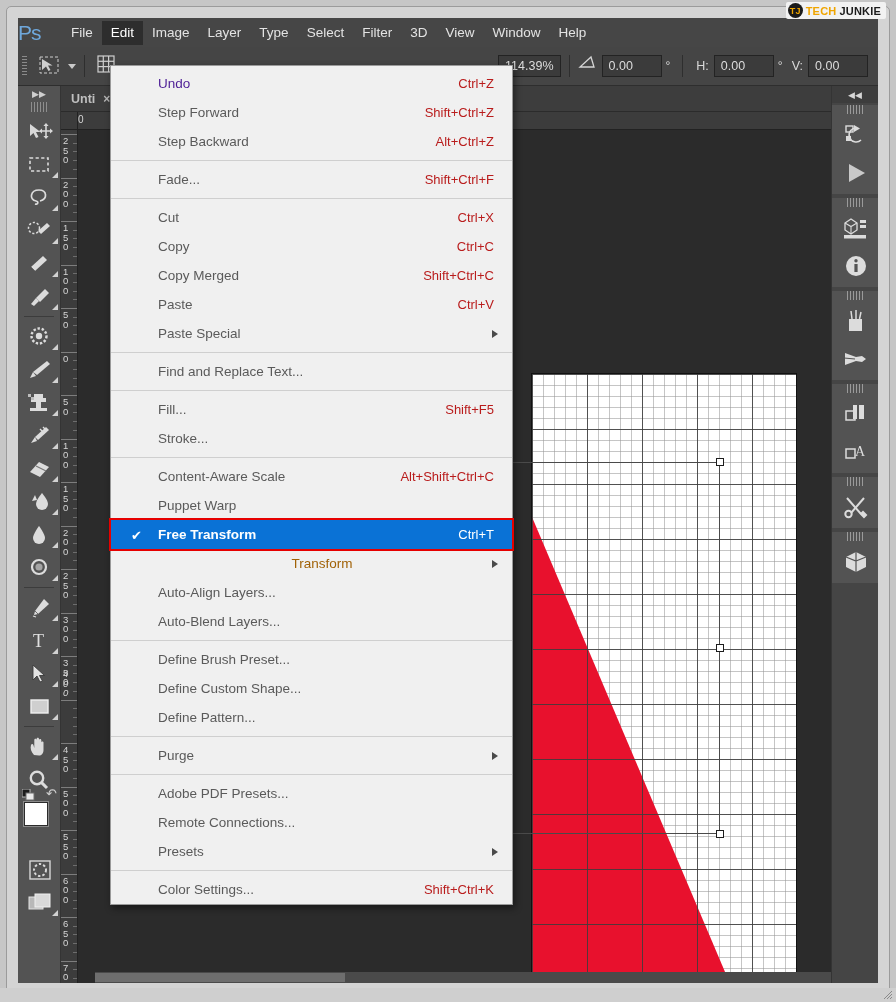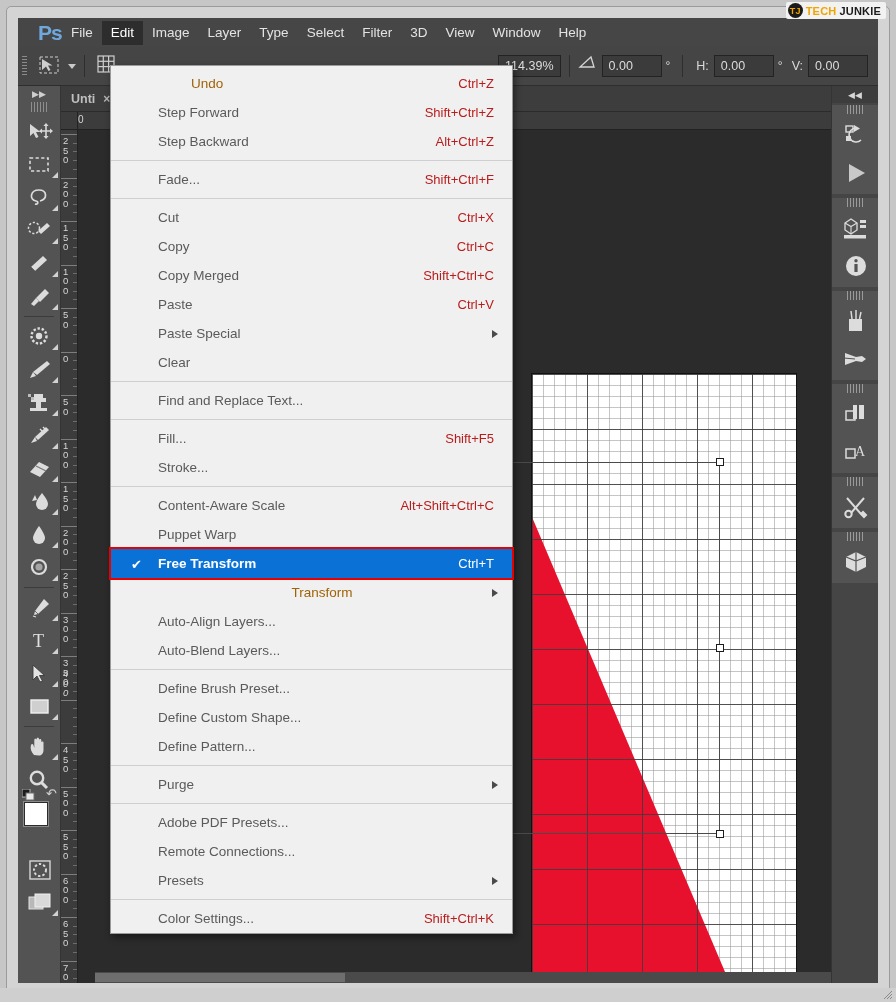--- a/index.html
+++ b/index.html
@@ -25,22 +25,22 @@
     position:absolute; left:18px; top:18px; width:860px; height:965px;
     background:#454545; overflow:hidden;
   }
 
   
   .menubar{
     position:absolute; left:0; top:0; width:860px; height:29px;
     background:#464646; display:flex; align-items:center;
   }
   .ps-logo{
-    width:44px; color:#6fa8dc; font-size:21px; font-weight:bold;
-    letter-spacing:-1px; padding-left:20px; font-family:"Liberation Sans", sans-serif;
+    width:44px; color:#6fa8dc; font-size:21px; font-weight:normal;
+    letter-spacing:-1px; padding-left:0; font-family:"Liberation Sans", sans-serif;
   }
   .menu-item{
     padding:4px 9px; color:#e3e3e3; font-size:13.5px; line-height:16px;
     white-space:nowrap; cursor:default;
   }
   .menu-item.active{ background:#2d2d2d; color:#ffffff; }
 
   
   .optionsbar{
     position:absolute; left:0; top:29px; width:860px; height:39px;
@@ -176,21 +176,21 @@
     background:#f0f0f0; border:1px solid #9a9a9a;
     box-shadow:2px 3px 7px rgba(0,0,0,.45); z-index:50;
     padding:3px 0 0 0; font-size:13.5px;
   }
   .mrow{
     position:relative; display:flex; align-items:center;
     height:29px; padding:0 14px 0 0; color:#5a5a5a;
   }
   .mrow .mlabel{ flex:1; padding-left:47px; white-space:nowrap; }
   .mrow .mkey{ color:#b91c1c; font-size:13px; padding-right:4px; white-space:nowrap;}
-  .mrow.strong .mlabel{ color:#a16207;margin-left:33px; }
+  .mrow.strong .mlabel{ color:#4c1d95; }
   .mrow.bold .mlabel{ color:#a16207; font-weight:normal;text-align:center; }
   .mrow.sel{
     background:#0a72d6; color:#ffffff; outline:2px solid #e60000; outline-offset:0;
     z-index:2;
   }
   .mrow.sel .mlabel{ color:#ffffff; font-weight:bold; }
   .mrow.sel .mkey{ color:#ffffff; }
   .mcheck{ position:absolute; left:20px; top:50%; transform:translateY(-50%); font-size:13px; }
   .msub{
     width:0;height:0;border-top:4.5px solid transparent;border-bottom:4.5px solid transparent;
@@ -797,23 +797,20 @@
             <span class="mkey">Shift+Ctrl+C</span>
           </div>
           <div class="mrow">
             <span class="mlabel">Paste</span>
             <span class="mkey">Ctrl+V</span>
           </div>
           <div class="mrow">
             <span class="mlabel">Paste Special</span>
             <span class="msub"></span>
           </div>
-          <div class="mrow">
-            <span class="mlabel">Clear</span>
-          </div>
           <div class="mdiv"></div>
           <div class="mrow">
             <span class="mlabel">Find and Replace Text...</span>
           </div>
           <div class="mdiv"></div>
           <div class="mrow">
             <span class="mlabel">Fill...</span>
             <span class="mkey">Shift+F5</span>
           </div>
           <div class="mrow">

